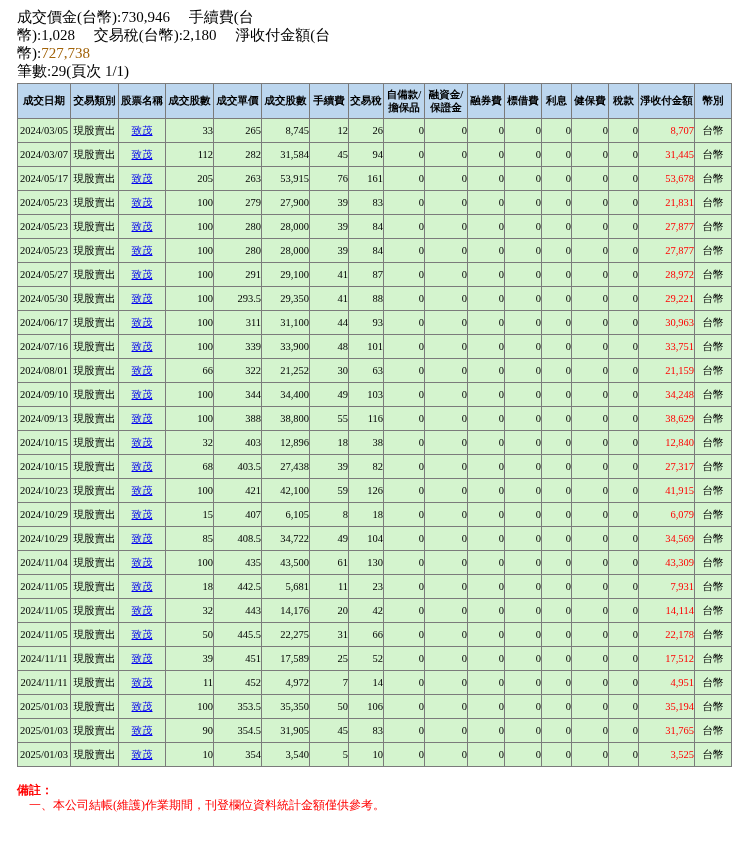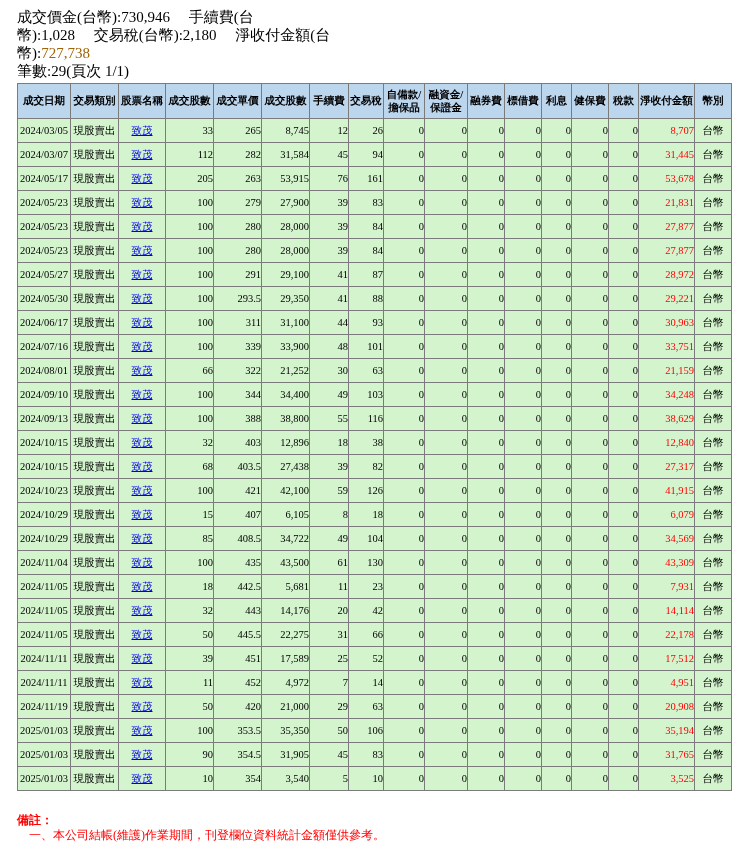--- a/index.html
+++ b/index.html
@@ -46,21 +46,21 @@
   td.col0, td.col1, td.col2, td.col16 { text-align: center; }
   td.col3, td.col4, td.col5, td.col6, td.col7, td.col8, td.col9,
   td.col10, td.col11, td.col12, td.col13, td.col14, td.col15 {
     text-align: right; padding-right: 5px;
   }
   td.col15 { color: #ff0000; }
   td.col2 a { color: #0000ee; text-decoration: underline; cursor: pointer; }
 
   
   .remark-label {
-    margin-top: 22px;
+    margin-top: 16px;
     color: #ff0000;
     font-weight: bold;
     font-size: 12px;
     line-height: 15px;
   }
   .remark-line {
     color: #ff0000;
     font-size: 12px;
     line-height: 14px;
     padding-left: 12px;
@@ -571,39 +571,20 @@
           <td class="col9">0</td>
           <td class="col10">0</td>
           <td class="col11">0</td>
           <td class="col12">0</td>
           <td class="col13">0</td>
           <td class="col14">0</td>
           <td class="col15">4,951</td>
           <td class="col16">台幣</td>
         </tr>
         <tr>
-          <td class="col0">2024/11/19</td>
-          <td class="col1">現股賣出</td>
-          <td class="col2"><a href="#">致茂</a></td>
-          <td class="col3">50</td>
-          <td class="col4">420</td>
-          <td class="col5">21,000</td>
-          <td class="col6">29</td>
-          <td class="col7">63</td>
-          <td class="col8">0</td>
-          <td class="col9">0</td>
-          <td class="col10">0</td>
-          <td class="col11">0</td>
-          <td class="col12">0</td>
-          <td class="col13">0</td>
-          <td class="col14">0</td>
-          <td class="col15">20,908</td>
-          <td class="col16">台幣</td>
-        </tr>
-        <tr>
           <td class="col0">2025/01/03</td>
           <td class="col1">現股賣出</td>
           <td class="col2"><a href="#">致茂</a></td>
           <td class="col3">100</td>
           <td class="col4">353.5</td>
           <td class="col5">35,350</td>
           <td class="col6">50</td>
           <td class="col7">106</td>
           <td class="col8">0</td>
           <td class="col9">0</td>

